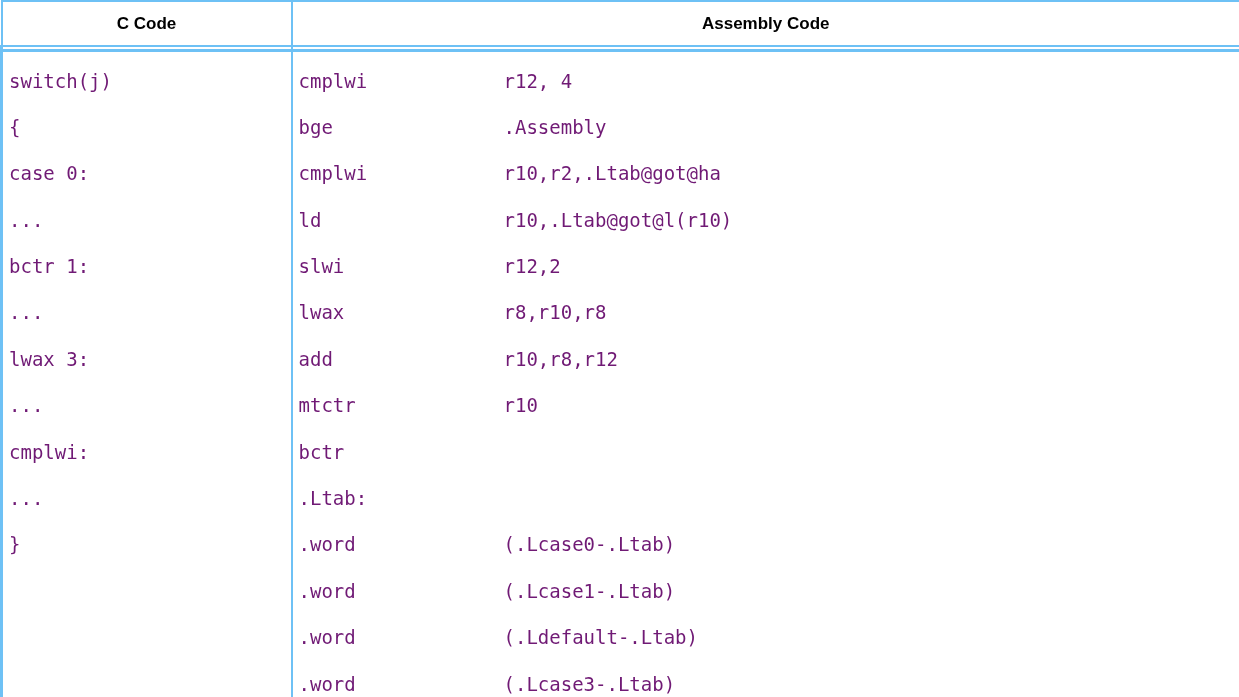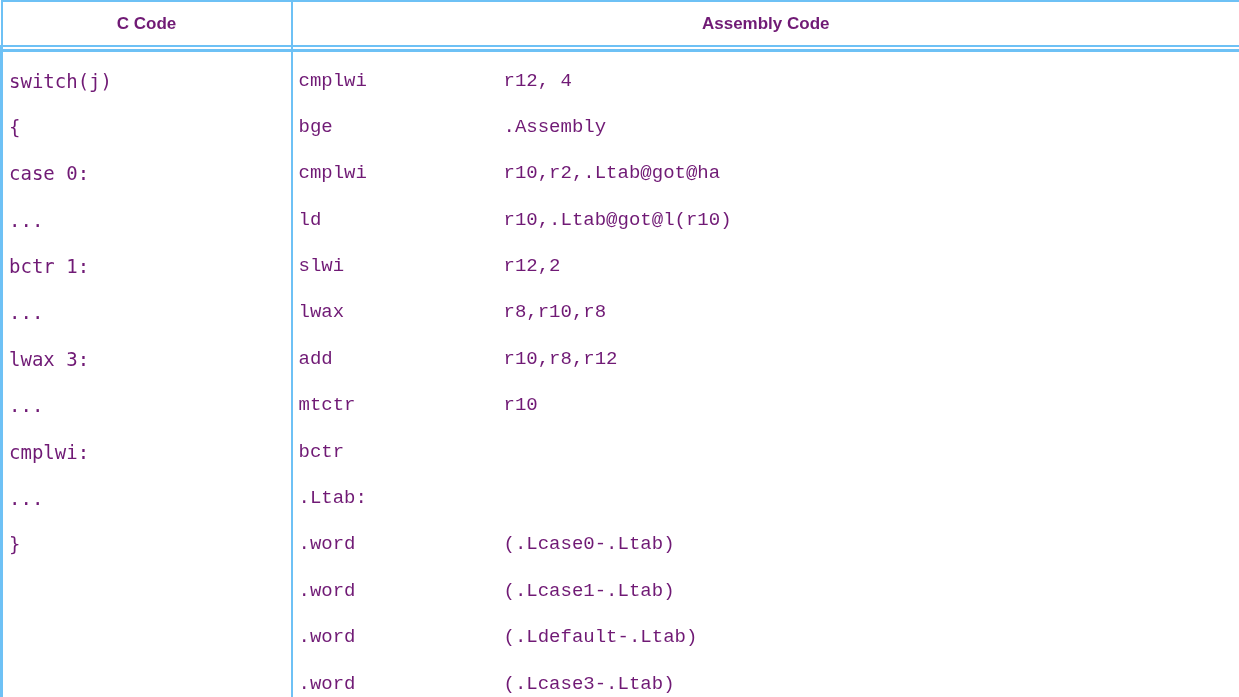--- a/index.html
+++ b/index.html
@@ -23,21 +23,21 @@
   }
 
   
   .hdr-cell {
     box-sizing: border-box;
     height: 45px;
     text-align: center;
     vertical-align: middle;
     font-family: "Liberation Sans", sans-serif;
     font-size: 17px;
-    color: #701a75;
+    color: #000000;
     border-top: 2px solid #6ec1f5;
     border-bottom: 2px solid #6ec1f5;
     background: #ffffff;
     padding: 0;
   }
   .hdr-cell.col-c {
     border-left: 2px solid #6ec1f5;
     border-right: 2px solid #6ec1f5;
   }
   .hdr-cell.col-asm {
@@ -90,21 +90,20 @@
     font-family: "DejaVu Sans Mono", "Liberation Mono", monospace;
     font-size: 19px;
     color: #701a75;
     white-space: pre;
     letter-spacing: 0px;
   }
 
   .asm-line {
     display: flex;
     align-items: center;
-    font-family: Liberation Mono, monospace;
   }
   .asm-mnemonic {
     display: inline-block;
     width: 205px;
     flex: 0 0 205px;
     white-space: pre;
   }
   .asm-operand {
     display: inline-block;
     white-space: pre;

